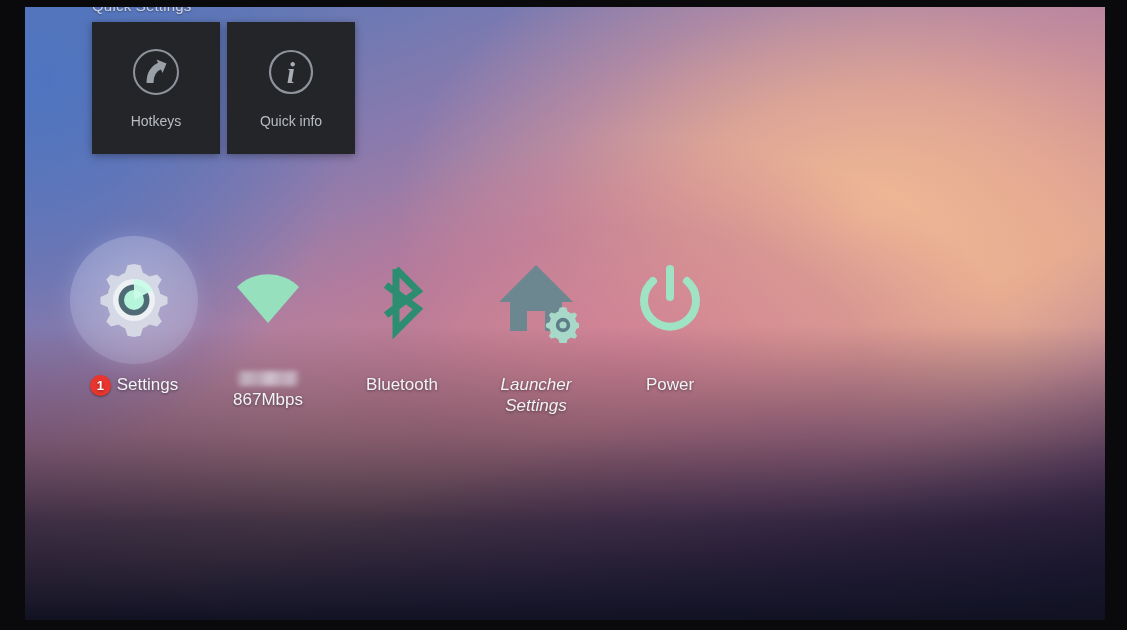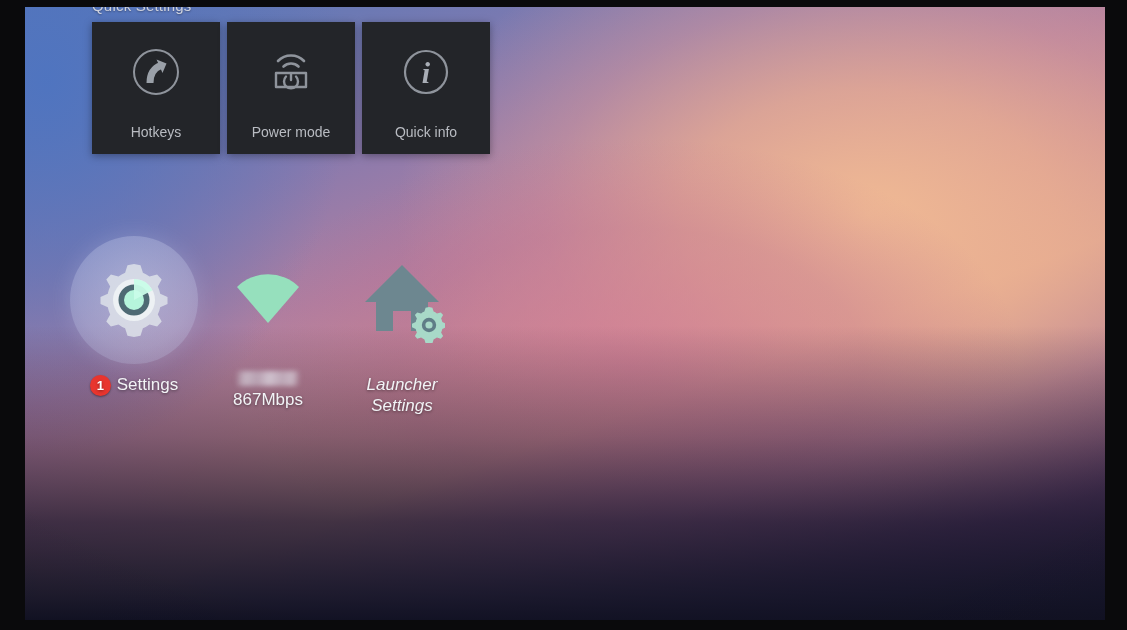--- a/index.html
+++ b/index.html
@@ -98,21 +98,20 @@
   .qs-icon{
     width:56px; height:56px;
     display:flex; align-items:center; justify-content:center;
     margin-bottom:14px;
   }
   .qs-icon svg{ display:block; }
   .qs-label{
     color:#b9bcc2;
     font-size:14px;
     line-height:1.1;
-    margin-top:11px;
   }
 
   
   #main-row{
     position:absolute;
     left:42px; top:228px;
     display:flex;
     align-items:flex-start;
   }
   .main-item{
@@ -207,32 +206,20 @@
             <svg width="52" height="52" viewBox="0 0 52 52">
               <circle cx="26" cy="26" r="22" fill="none" stroke="#8f949c" stroke-width="2"></circle>
               <path d="M20 37 C20 27 24 22 31 19.5" fill="none" stroke="#9aa0a8" stroke-width="7" stroke-linecap="butt"></path>
               <path d="M26.5 13.5 L36.5 17.5 L32.5 27 Z" fill="#9aa0a8"></path>
             </svg>
           </div>
           <div class="qs-label">Hotkeys</div>
         </div>
 
 
-        <div class="qs-tile">
-          <div class="qs-icon">
-            <svg width="52" height="52" viewBox="0 0 52 52">
-              <path d="M13 15 A18 18 0 0 1 39 15" fill="none" stroke="#8f949c" stroke-width="2.6" stroke-linecap="round"></path>
-              <path d="M18.5 20.5 A11 11 0 0 1 33.5 20.5" fill="none" stroke="#8f949c" stroke-width="2.6" stroke-linecap="round"></path>
-              <path d="M11 27 H41 V41 H11 Z" fill="none" stroke="#8f949c" stroke-width="2.4" stroke-linejoin="round"></path>
-              <path d="M21 30.5 A7 7 0 1 0 31 30.5" fill="none" stroke="#8f949c" stroke-width="2.4" stroke-linecap="round"></path>
-              <line x1="26" y1="27.5" x2="26" y2="34" stroke="#8f949c" stroke-width="2.4" stroke-linecap="round"></line>
-            </svg>
-          </div>
-          <div class="qs-label">Power mode</div>
-        </div>
 
         <div class="qs-tile">
           <div class="qs-icon">
             <svg width="52" height="52" viewBox="0 0 52 52">
               <circle cx="26" cy="26" r="21" fill="none" stroke="#8f949c" stroke-width="2.2"></circle>
               <text x="26" y="37" text-anchor="middle" font-family="Liberation Serif, serif" font-style="italic" font-size="30" font-weight="bold" fill="#a9aeb6">i</text>
             </svg>
           </div>
           <div class="qs-label">Quick info</div>
         </div>
@@ -274,20 +261,28 @@
       <div class="main-item">
         <div class="main-icon-wrap">
           <svg width="78" height="78" viewBox="0 0 78 78">
             <path d="M8 26 A44 44 0 0 1 70 26 L39 62 Z" fill="#96e0bd"></path>
           </svg>
         </div>
         <div id="wifi-ssid-redacted"></div>
         <div class="main-label wifi-label">867Mbps</div>
       </div>
 
+      <div class="main-item">
+        <div class="main-icon-wrap">
+          <svg width="78" height="78" viewBox="0 0 78 78">
+            <path d="M33 8 L33 70 L55 48 L23 24 M23 54 L55 30 L33 8" fill="none" stroke="#2c8d71" stroke-width="7" stroke-linejoin="miter" stroke-linecap="butt"></path>
+          </svg>
+        </div>
+        <div class="main-label">Bluetooth</div>
+      </div>
 
       <div class="main-item wide">
         <div class="main-icon-wrap">
           <svg width="86" height="86" viewBox="0 0 86 86">
             <path d="M43 8 L80 45 L69 45 L69 74 L52 74 L52 54 L34 54 L34 74 L17 74 L17 45 L6 45 Z" fill="#6d8790"></path>
             <g transform="translate(58,50)">
               <path d="M12 0 l3.4 0.7 1.2 3.9 a14 14 0 0 1 3.3 1.9 l3.9-1.1 2.3 2.6 -2 3.5
                        a14 14 0 0 1 1.2 3.6 l3.7 1.7 0 3.5 -3.7 1.7
                        a14 14 0 0 1 -1.2 3.6 l2 3.5 -2.3 2.6 -3.9-1.1
                        a14 14 0 0 1 -3.3 1.9 l-1.2 3.9 -3.4 0.7 -3.4-0.7 -1.2-3.9
@@ -299,16 +294,25 @@
               <circle cx="12" cy="18" r="3.6" fill="#a8d9c8"></circle>
             </g>
           </svg>
         </div>
         <div class="main-label">
           <div>Launcher</div>
           <div>Settings</div>
         </div>
       </div>
 
+      <div class="main-item">
+        <div class="main-icon-wrap">
+          <svg width="78" height="78" viewBox="0 0 78 78">
+            <path d="M22 20 A26 26 0 1 0 56 20" fill="none" stroke="#9fe3c4" stroke-width="8" stroke-linecap="round"></path>
+            <line x1="39" y1="8" x2="39" y2="36" stroke="#9fe3c4" stroke-width="8" stroke-linecap="round"></line>
+          </svg>
+        </div>
+        <div class="main-label">Power</div>
+      </div>
 
     </div>
   </div>
 </div>
 
 </body></html>

